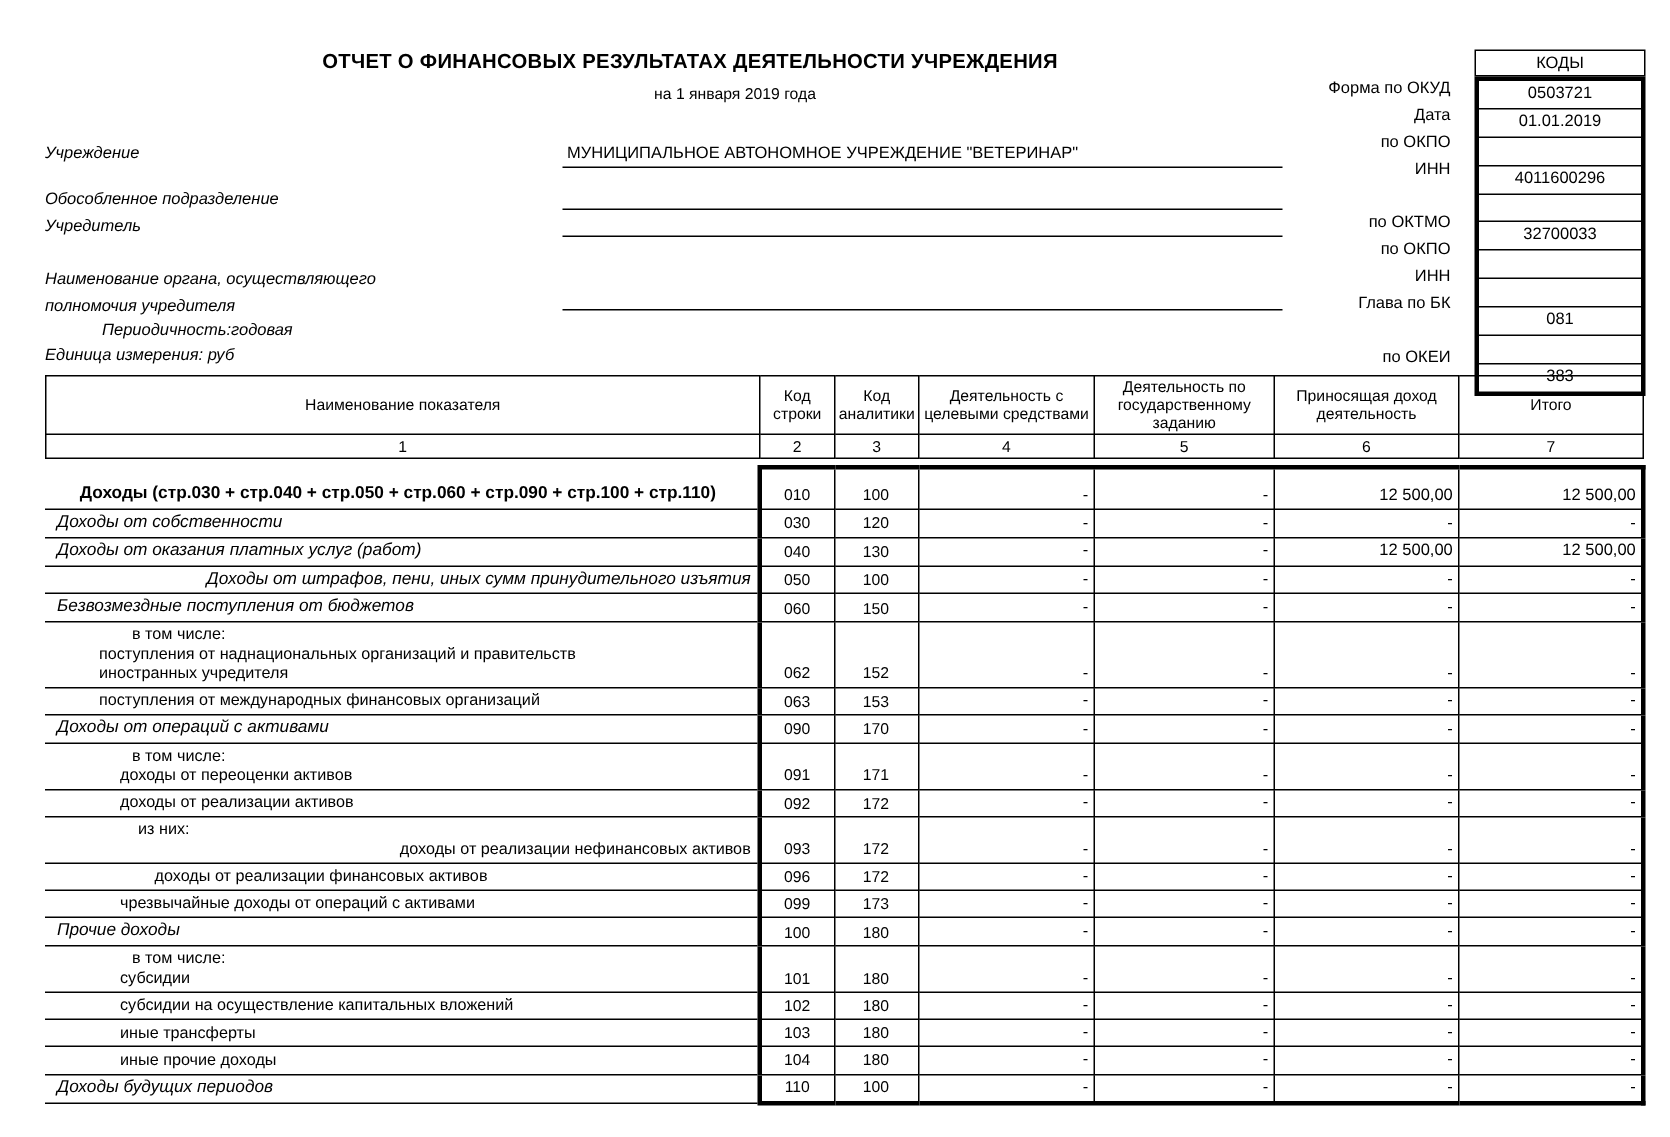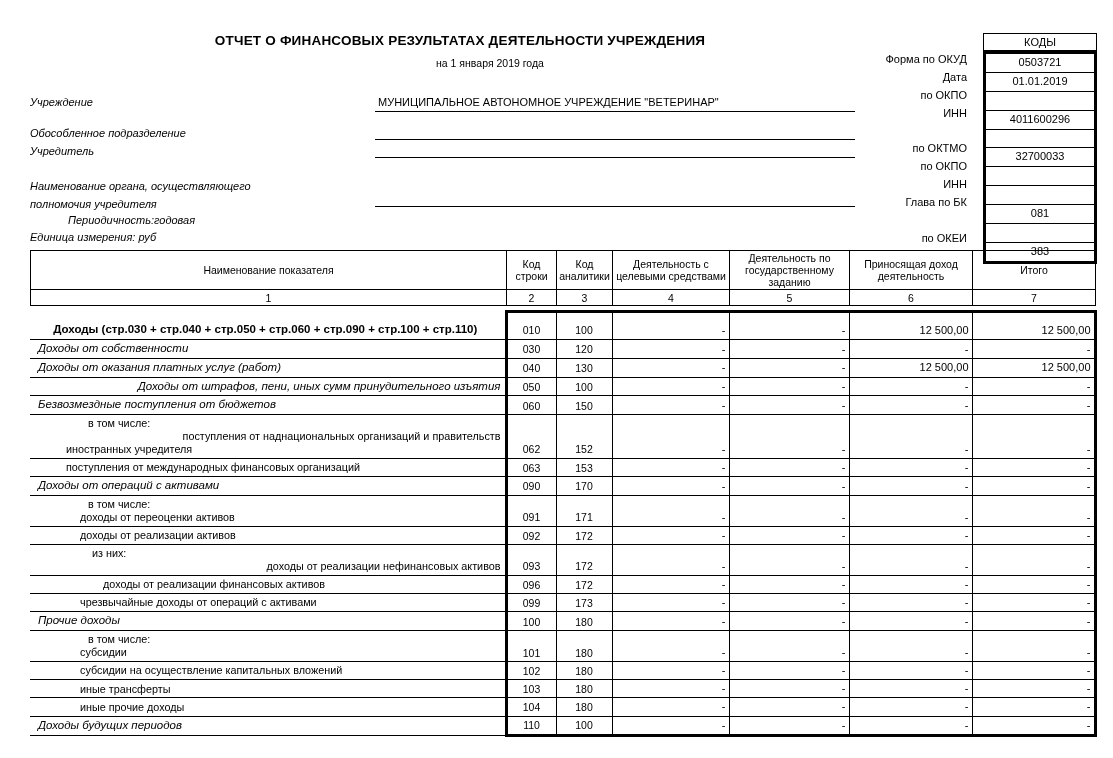--- a/index.html
+++ b/index.html
@@ -191,21 +191,21 @@
           <td class="code">060</td>
           <td class="code">150</td>
           <td class="val">-</td>
           <td class="val">-</td>
           <td class="val">-</td>
           <td class="val lastcol">-</td>
         </tr>
         <tr class="">
           <td class="name style-normal">
             <div class="line" style="padding-left: 58px;">в том числе:</div>
-            <div class="line" style="padding-left: 36px; text-align: right;">поступления от наднациональных организаций и правительств</div>
+            <div class="line" style="padding-left: 36px;">поступления от наднациональных организаций и правительств</div>
             <div class="line" style="padding-left: 36px;">иностранных учредителя</div>
           </td>
           <td class="code">062</td>
           <td class="code">152</td>
           <td class="val">-</td>
           <td class="val">-</td>
           <td class="val">-</td>
           <td class="val lastcol">-</td>
         </tr>
         <tr class="">

